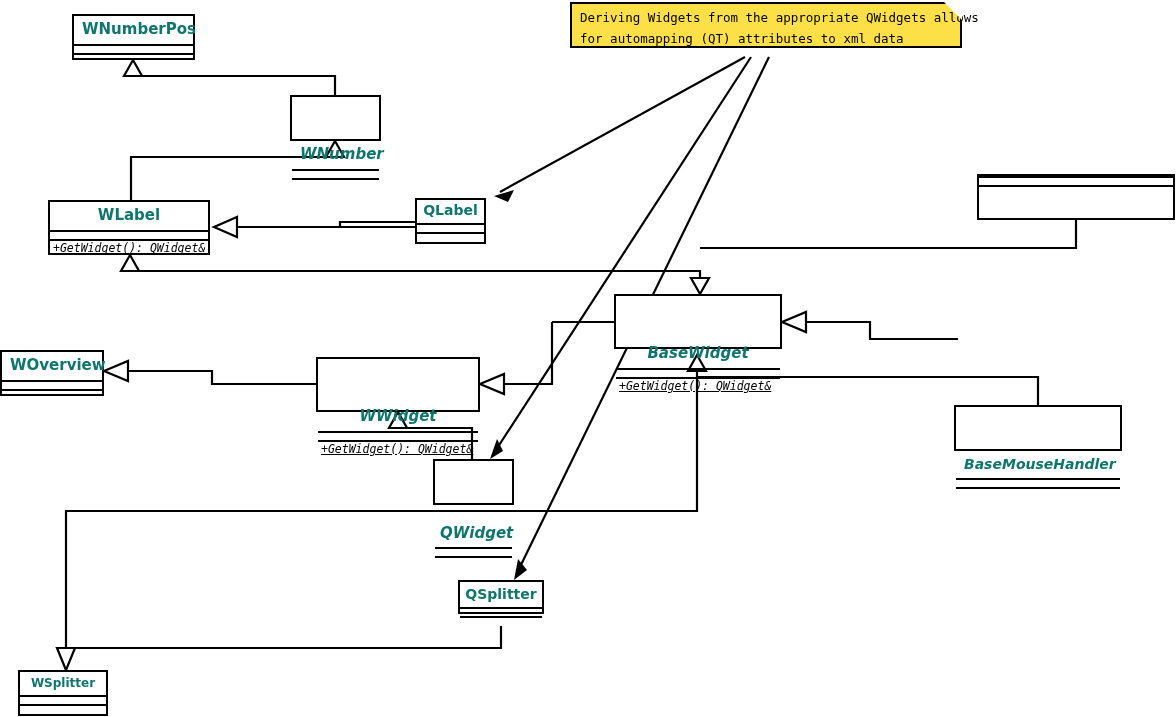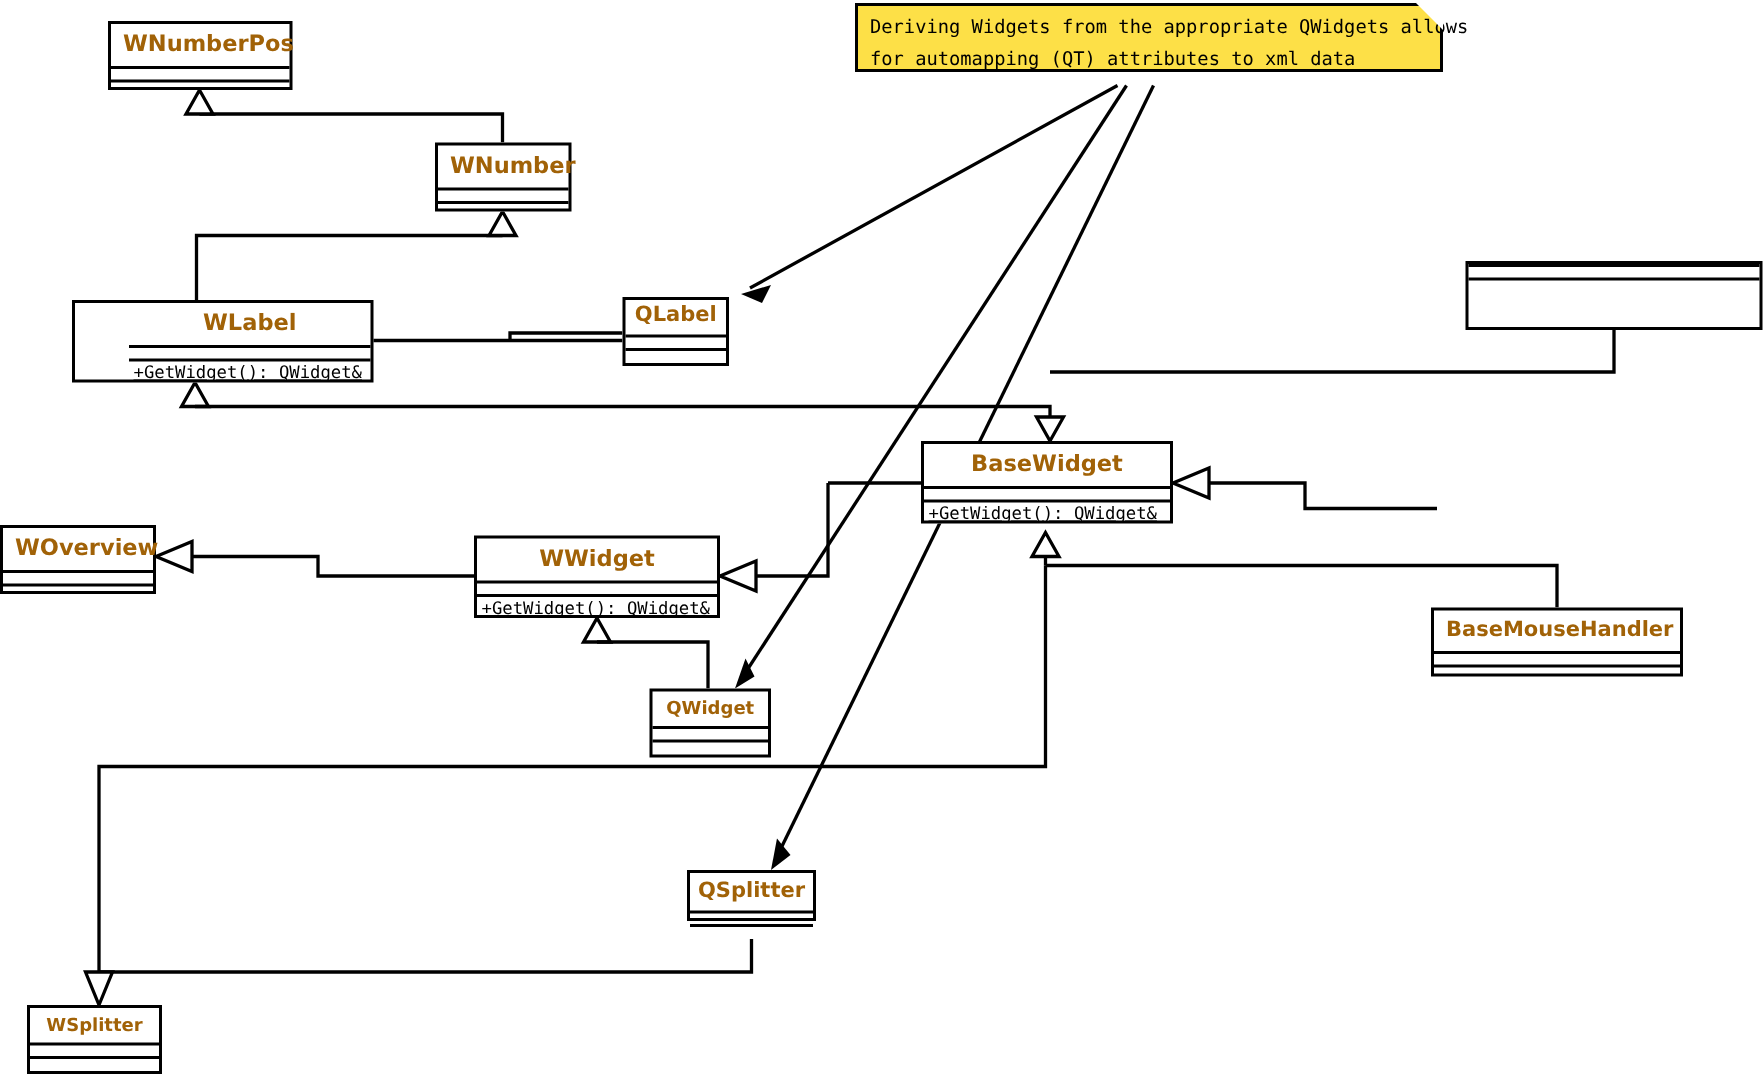--- a/index.html
+++ b/index.html
@@ -31,39 +31,42 @@
     display: flex;
     flex-direction: column;
   }
   .uml-name {
     text-align: center;
     font-family: "DejaVu Sans", sans-serif;
     font-weight: bold;
     font-size: 15px;
     line-height: 1;
     padding: 6px 8px 7px 8px;
-    color: #a16207;
+    color: #0f766e;
     white-space: nowrap;
   }
   .uml-name.abstract {
+    font-style: italic;
+    margin-top: 44px;
   }
   .uml-compartment {
     border-top: 2px solid #000000;
     min-height: 8px;
     padding: 0;
   }
   .uml-compartment.attrs {
     min-height: 7px;
   }
   .uml-compartment.ops {
     min-height: 7px;
     padding: 1px 2px 2px 3px;
   }
   .uml-op {
     font-family: "DejaVu Sans Mono", monospace;
+    font-style: italic;
     font-size: 11.5px;
     line-height: 1.1;
     text-decoration: underline;
     color: #000000;
     white-space: nowrap;
   }
   .note {
     position: absolute;
     box-sizing: border-box;
     background: #fde047;
@@ -156,21 +159,21 @@
     <div class="uml-compartment attrs"></div>
     <div class="uml-compartment ops"></div>
   </div>
 
   <div class="uml-class" style="left:290px; top:95px; width:91px; height:46px;">
     <div class="uml-name abstract">WNumber</div>
     <div class="uml-compartment attrs"></div>
     <div class="uml-compartment ops"></div>
   </div>
 
-  <div class="uml-class" style="left:48px; top:200px; width:201px; height:55px;padding-left:36px;">
+  <div class="uml-class" style="left:48px; top:200px; width:162px; height:55px;">
     <div class="uml-name">WLabel</div>
     <div class="uml-compartment attrs"></div>
     <div class="uml-compartment ops">
       <div class="uml-op">+GetWidget(): QWidget&amp;</div>
     </div>
   </div>
 
   <div class="uml-class" style="left:415px; top:198px; width:71px; height:46px;justify-content:center;">
     <div class="uml-name" style="font-size:14px; padding:5px 6px 6px 6px;">QLabel</div>
     <div class="uml-compartment attrs"></div>
@@ -205,21 +208,21 @@
     </div>
   </div>
 
   <div class="uml-class" style="left:954px; top:405px; width:168px; height:46px;">
     <div class="uml-name abstract" style="font-size:14px;">BaseMouseHandler</div>
     <div class="uml-compartment attrs"></div>
     <div class="uml-compartment ops"></div>
   </div>
 
   <div class="uml-class" style="left:433px; top:459px; width:81px; height:46px;">
-    <div class="uml-name abstract" style="font-size:12px; padding:5px 5px 6px 5px;">QWidget</div>
+    <div class="uml-name abstract" style="font-size:15px; padding:21px 5px 6px 5px;">QWidget</div>
     <div class="uml-compartment attrs"></div>
     <div class="uml-compartment ops"></div>
   </div>
 
   <div class="uml-class" style="left:458px; top:580px; width:86px; height:34px;">
     <div class="uml-name" style="font-size:14px; padding:5px 5px 6px 5px;">QSplitter</div>
     <div class="uml-compartment attrs"></div>
     <div class="uml-compartment ops"></div>
   </div>
 

